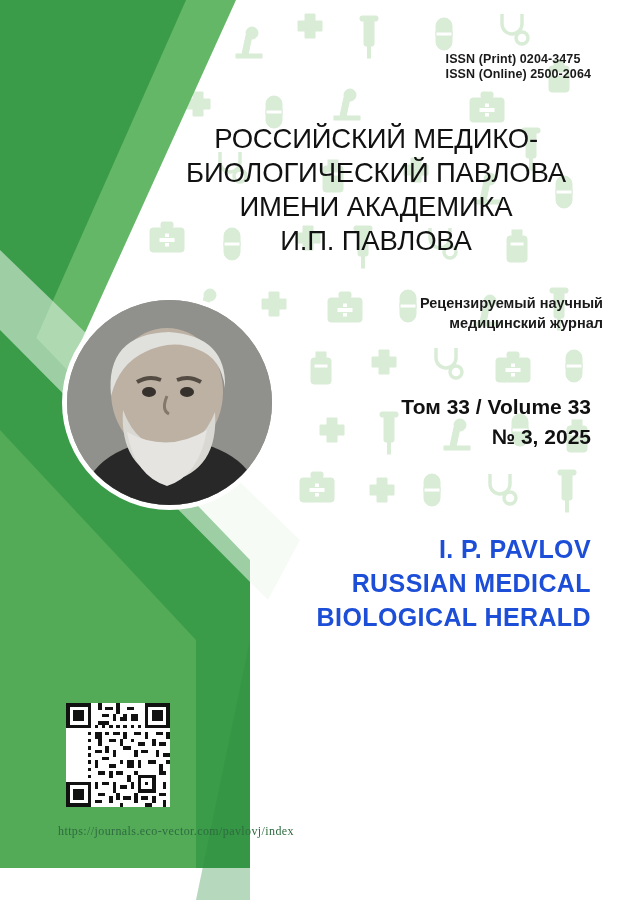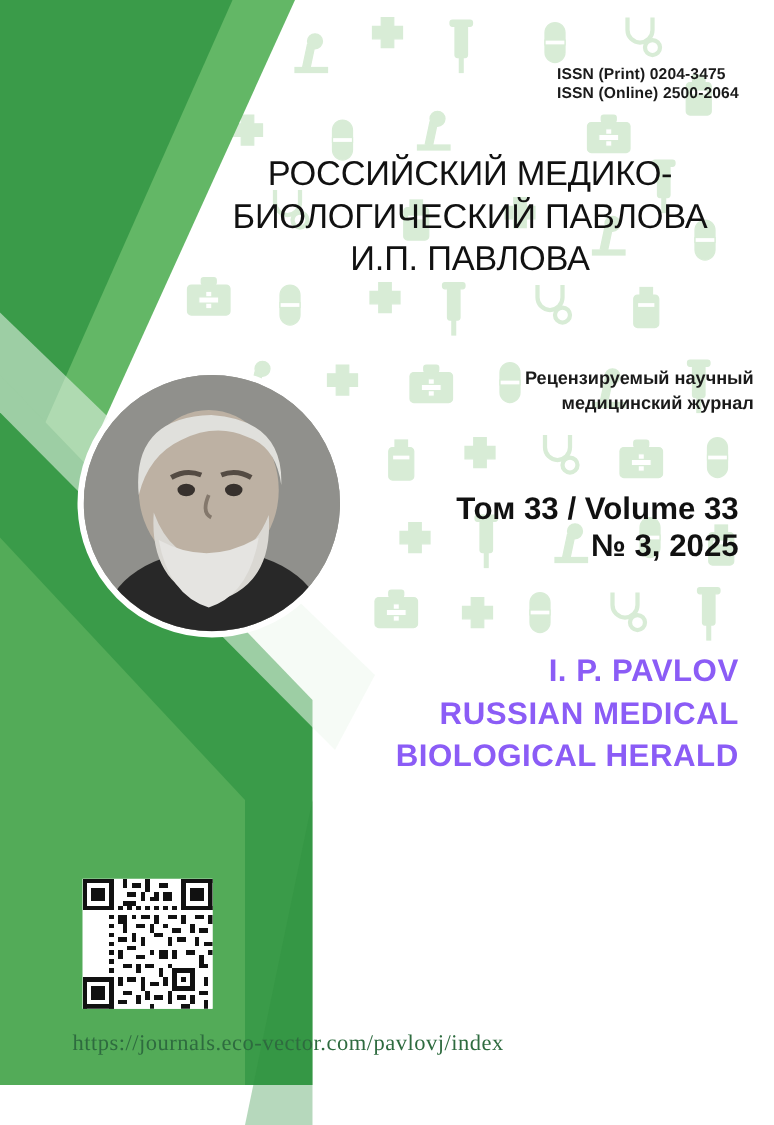--- a/index.html
+++ b/index.html
@@ -87,53 +87,53 @@
     line-height: 20px;
     font-weight: bold;
     color: #1a1a1a;
   }
   .volume {
     position: absolute;
     right: 28px;
     top: 392px;
     width: 340px;
     text-align: right;
-    font-size: 25px;
+    font-size: 21px;
     line-height: 30px;
     font-weight: bold;
     color: #111111;
   }
   .title-en {
     position: absolute;
     right: 28px;
-    top: 520px;
+    top: 532px;
     width: 420px;
     text-align: right;
     font-size: 25px;
     line-height: 34px;
     font-weight: bold;
-    color: #8b5cf6;
+    color: #1d4ed8;
     letter-spacing: 0.4px;
   }
   .subtitle-en {
     position: absolute;
     right: 28px;
     top: 624px;
     width: 400px;
     text-align: right;
     font-size: 14.5px;
     line-height: 20px;
     font-weight: bold;
     color: #1a1a1a;
   }
   .url {
     position: absolute;
     left: 58px;
     top: 824px;
-    font-size: 18px;
+    font-size: 12px;
     color: #2e6b3f;
     letter-spacing: 0.4px;
     font-family: "Liberation Serif", serif;
   }
   
   .qr {
     position: absolute;
     left: 66px;
     top: 703px;
     width: 104px;
@@ -282,20 +282,21 @@
   </div>
 
   <div class="issn">
     <div>ISSN (Print) 0204-3475</div>
     <div>ISSN (Online) 2500-2064</div>
   </div>
 
   <div class="title-ru">
     <div>РОССИЙСКИЙ МЕДИКО-</div>
     <div>БИОЛОГИЧЕСКИЙ ПАВЛОВА</div>
+    <div>ИМЕНИ АКАДЕМИКА</div>
     <div>И.П. ПАВЛОВА</div>
   </div>
 
   <div class="subtitle-ru">
     <div>Рецензируемый научный</div>
     <div>медицинский журнал</div>
   </div>
 
   <div class="volume">
     <div>Том 33 / Volume 33</div>

